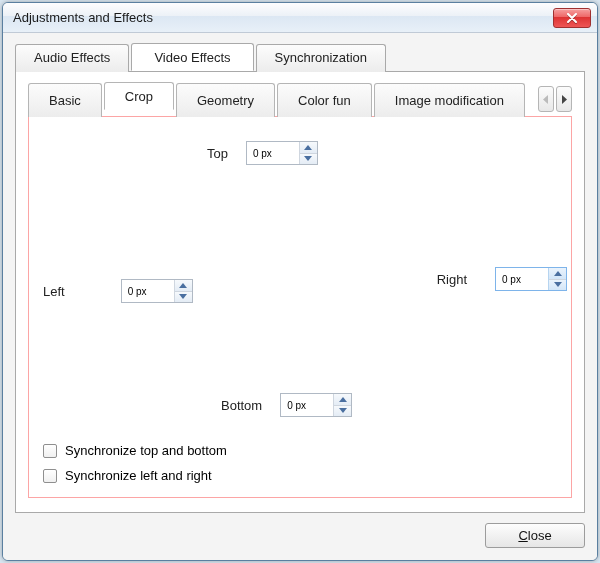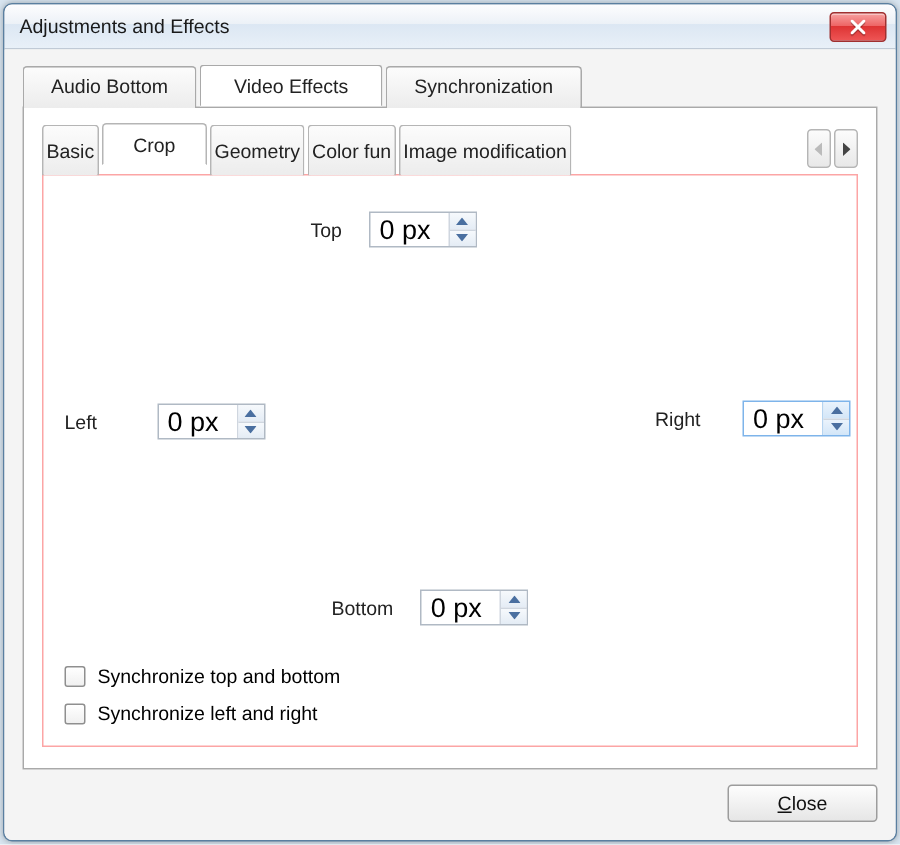--- a/index.html
+++ b/index.html
@@ -17,44 +17,44 @@
 
 .outer-tabs { display: flex; position: relative; z-index: 2; }
 .outer-tab { padding: 5px 18px; border: 1px solid #a9a9a9; border-bottom: none; background: linear-gradient(to bottom, #fcfcfc, #ececec); margin-right: 2px; border-radius: 3px 3px 0 0; cursor: pointer; color: #222; position: relative; top: 1px; }
 .outer-tab.active { background: #fff; border-bottom: 1px solid #fff; padding: 6px 22px 5px 22px; top: 0; z-index: 3; }
 
 .outer-pane { border: 1px solid #a9a9a9; background: #fff; flex: 1; padding: 10px 12px 14px 12px; display: flex; flex-direction: column; position: relative; }
 
 
 .inner-row { display: flex; align-items: stretch; position: relative; z-index: 2; }
 .inner-tabs { display: flex; flex: 1; }
-.inner-tab { padding: 5px 2px; border: 1px solid #b5b5b5; border-bottom: none; background: linear-gradient(to bottom, #fcfcfc, #ececec); margin-right: 2px; border-radius: 3px 3px 0 0; cursor: pointer; color: #222; position: relative; top: 1px; height: 34px; display: flex; align-items: center; }
+.inner-tab { padding: 5px 20px; border: 1px solid #b5b5b5; border-bottom: none; background: linear-gradient(to bottom, #fcfcfc, #ececec); margin-right: 2px; border-radius: 3px 3px 0 0; cursor: pointer; color: #222; position: relative; top: 1px; height: 34px; display: flex; align-items: center; }
 .inner-tab.active { background: #fff; border-bottom: 1px solid #fff; padding: 6px 20px 5px 20px; top: 0; z-index: 3; height: 28px; }
 .scroll-btns { display: flex; align-items: center; gap: 0; margin-left: 4px; }
 .scroll-btn { width: 16px; height: 26px; border: 1px solid #b5b5b5; background: linear-gradient(to bottom, #fcfcfc, #e8e8e8); border-radius: 3px; display: flex; align-items: center; justify-content: center; cursor: pointer; font-size: 10px; color: #444; }
 .scroll-btn.disabled { color: #bbb; cursor: default; }
 .scroll-btn + .scroll-btn { margin-left: 2px; }
 
 .inner-pane { border: 1px solid #fca5a5; background: #fff; flex: 1; padding: 24px 14px 14px 14px; position: relative; }
 
 
 .field { position: absolute; display: flex; align-items: center; gap: 18px; }
 .field label { color: #222; }
 .spinbox { display: flex; align-items: stretch; height: 24px; border: 1px solid #b0b9c4; background: #fff; }
 .spinbox.hov { border: 1px solid #7eb4ea; }
-.spinbox input { width: 52px; border: none; padding: 0 6px; font-size: 18px; outline: none; background: transparent; }
+.spinbox input { width: 52px; border: none; padding: 0 6px; font-size: 10px; outline: none; background: transparent; }
 .spinbtns { width: 18px; display: flex; flex-direction: column; border-left: 1px solid #cfd6df; }
 .spinb { flex: 1; display: flex; align-items: center; justify-content: center; background: linear-gradient(to bottom, #f6f9fc, #e4ecf5); cursor: pointer; }
 .spinb + .spinb { border-top: 1px solid #cfd6df; }
 .spinb svg { display: block; }
 .spinbox.hov .spinbtns { border-left: 1px solid #b6d4f0; }
 .spinbox.hov .spinb { background: linear-gradient(to bottom, #eaf3fc, #d3e6f8); }
 
 .f-top { left: 178px; top: 24px; }
-.f-left { left: 14px; top: 152px; gap: 40px; }
+.f-left { left: 14px; top: 162px; gap: 56px; }
 .f-right { right: 4px; top: 150px; gap: 28px; }
 .f-bottom { left: 192px; top: 276px; }
 
 .checks { position: absolute; left: 14px; bottom: 14px; display: flex; flex-direction: column; gap: 10px; }
 .check { display: flex; align-items: center; gap: 8px; cursor: pointer; }
 .cb { width: 14px; height: 14px; border: 1px solid #8f8f8f; background: linear-gradient(to bottom, #fff, #f0f0f0); border-radius: 2px; }
 
 .footer { display: flex; justify-content: flex-end; padding-top: 10px; }
 .btn { min-width: 100px; padding: 4px 18px; border: 1px solid #9c9c9c; border-radius: 3px; background: linear-gradient(to bottom, #fdfdfd, #e6e6e6); cursor: pointer; color: #111; text-align: center; }
 .btn .ul { text-decoration: underline; }
@@ -69,21 +69,21 @@
     <div class="close-btn">
       <svg width="10" height="10" viewBox="0 0 10 10">
           <path d="M1 1 L9 9 M9 1 L1 9" stroke="#fff" stroke-width="2" stroke-linecap="round"></path>
         </svg>
     </div>
   </div>
 
   <div class="client">
 
     <div class="outer-tabs">
-      <div class="outer-tab"><span>Audio Bottom</span></div>
+      <div class="outer-tab"><span>Audio Effects</span></div>
       <div class="outer-tab active"><span>Video Effects</span></div>
       <div class="outer-tab"><span>Synchronization</span></div>
     </div>
 
     <div class="outer-pane">
 
       <div class="inner-row">
         <div class="inner-tabs">
           <div class="inner-tab">
               <span>Basic</span>

